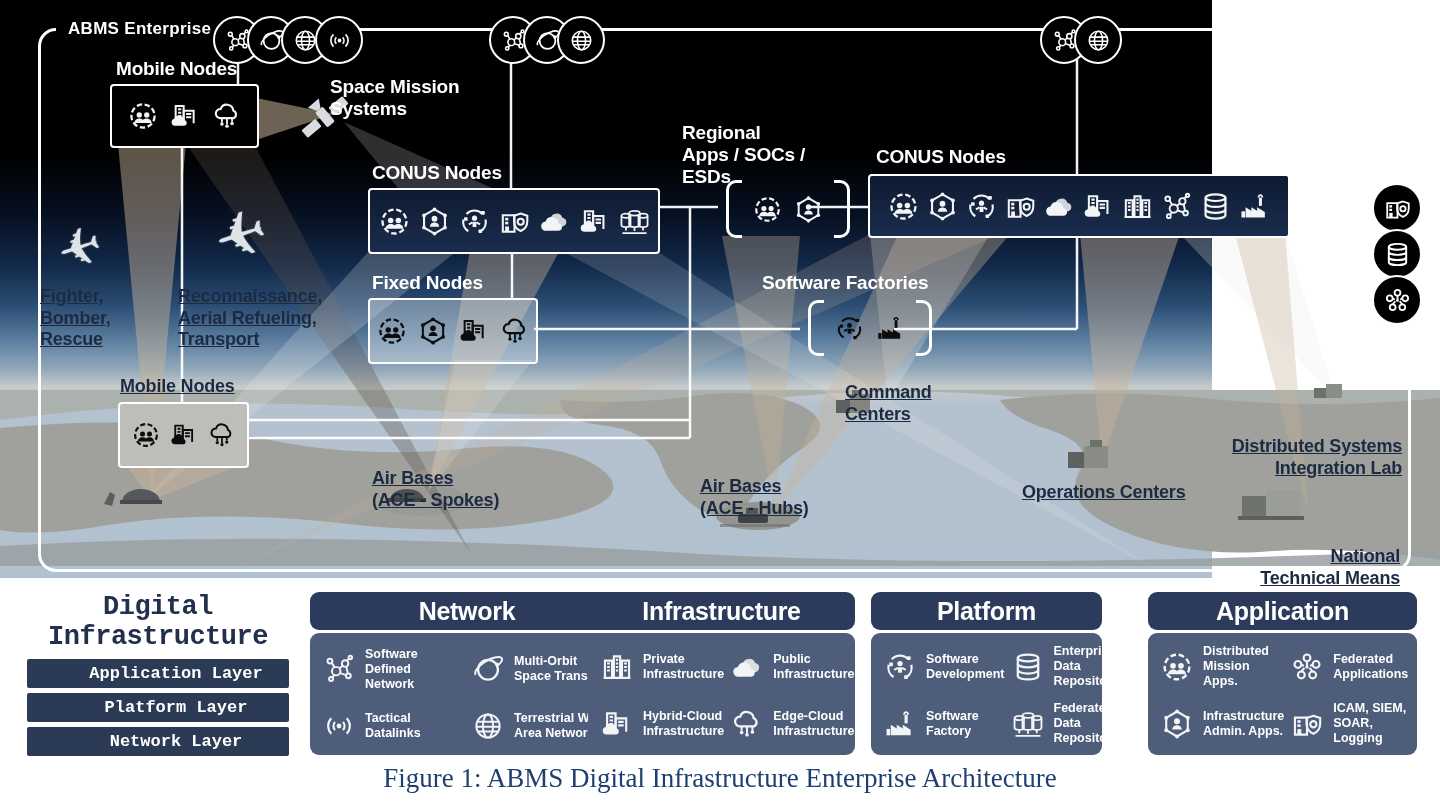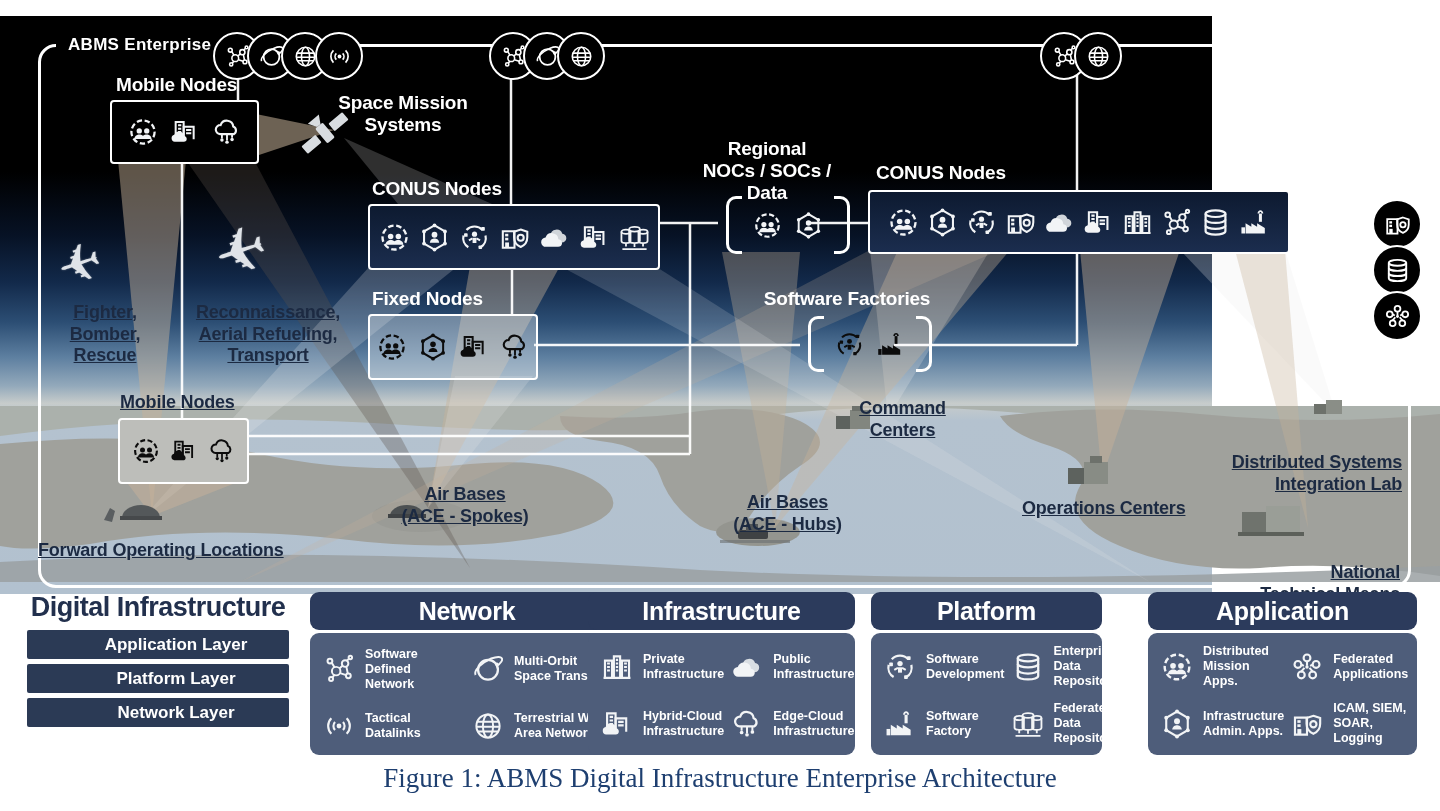--- a/index.html
+++ b/index.html
@@ -1,48 +1,48 @@
 <!DOCTYPE html>
 <html><head>
 <meta charset="utf-8">
 <style>
   html,body{margin:0;padding:0;background:#fff;}
   body{width:1440px;height:811px;position:relative;font-family:"Liberation Sans",sans-serif;overflow:hidden;}
 
   
-  .diagram{position:absolute;left:0;top:16px;width:1212px;height:578px;
+  .diagram{position:absolute;left:0;top:0;width:1212px;height:578px;
     background:linear-gradient(180deg,#000 0%,#000 27%,#071225 38%,#12294a 46%,#2c4e74 53%,#5d7fa0 59%,#93a9bb 64%,#c7cccb 67%,#b4c2cf 70%,#b2c1cf 100%);}
   .maplayer,.linelayer{position:absolute;left:0;top:0;width:1440px;height:578px;}
   .frame{position:absolute;left:38px;top:28px;width:1367px;height:538px;border:3px solid #fff;border-radius:18px;pointer-events:none;}
   .abms-label{position:absolute;left:56px;top:17px;background:#000;color:#fff;font-size:17px;font-weight:bold;padding:2px 12px;letter-spacing:.3px;}
 
   .nlabel{position:absolute;color:#fff;font-size:19px;font-weight:bold;white-space:pre-line;line-height:1.15;letter-spacing:-.2px;}
   .glabel{position:absolute;color:#1c2a42;font-size:18px;font-weight:bold;white-space:pre-line;line-height:1.2;letter-spacing:-.2px;text-decoration:underline;}
-  .ctr{text-align:center;} .rgt{text-align:right;margin-top:36px;}
+  .ctr{} .rgt{text-align:right;margin-top:36px;}
 
   .nodebox{position:absolute;display:flex;align-items:center;justify-content:center;gap:10px;border:2.5px solid #fff;border-radius:4px;}
   .box-black{background:#000;}
   .box-dark{background:linear-gradient(180deg,#0d1a30,#1b2d4e);}
   .box-light{background:rgba(222,229,235,.40);}
   .box-gray{background:#bdbeba;}
 
   .circ{position:absolute;width:44px;height:44px;border-radius:50%;background:#000;border:2.5px solid #fff;display:flex;align-items:center;justify-content:center;color:#fff;}
   .pin{width:46px;height:46px;}
   .ic{display:block;}
   .ic-w{color:#f2f4f6;} .ic-k{color:#0c0c0c;}
 
   .bracketgrp{position:absolute;display:flex;align-items:center;gap:10px;padding:0 8px;}
   .brk{width:13px;align-self:stretch;}
   .brk-l{border:3px solid #fff;border-right:none;border-radius:10px 0 0 10px;}
   .brk-r{border:3px solid #fff;border-left:none;border-radius:0 10px 10px 0;}
 
   .plane{position:absolute;color:#dfe3e8;transform:scaleX(-1) rotate(18deg);line-height:1;text-shadow:0 0 2px rgba(255,255,255,.4);}
 
   
-  .di-panel{position:absolute;left:15px;top:590px;width:286px;}
+  .di-panel{position:absolute;left:15px;top:590px;width:286px;font-family:Liberation Mono, monospace;}
   .di-title{font-size:27px;font-weight:bold;color:#22304d;text-align:center;letter-spacing:-.5px;margin:2px 0 7px 0;}
   .di-bar{height:29px;margin:5px 12px 0 12px;background:#2b3a55;color:#fff;font-size:17px;font-weight:bold;text-align:center;line-height:29px;border-radius:2px;padding-left:36px;}
 
   .panel{position:absolute;top:592px;}
   .panel-header{height:38px;background:#2c3b5c;border-radius:9px;color:#fff;font-size:25px;font-weight:bold;display:flex;align-items:center;justify-content:center;letter-spacing:-.3px;}
   .panel-body{margin-top:3px;background:#4e5d7a;border-radius:9px;height:122px;display:grid;grid-template-columns:1fr 1fr;padding:10px 10px 8px 12px;box-sizing:border-box;row-gap:10px;column-gap:6px;}
   .pitem{display:flex;align-items:center;}
   .pitem .ic{flex:0 0 auto;}
   .pitem-label{margin-left:9px;color:#fff;font-size:12.5px;font-weight:bold;line-height:1.2;white-space:pre-line;}
 
@@ -379,21 +379,21 @@
       </svg>
     <svg class="ic ic-w" width="33" height="33">
         <use href="#i-hybrid"></use>
       </svg>
     <svg class="ic ic-w" width="33" height="33">
         <use href="#i-dbfed"></use>
       </svg>
   </div>
 
   <div class="nlabel ctr" style="left:682px;top:122px;width:170px">Regional
-NOCs / SOCs / Data</div>
+Apps / SOCs / ESDs</div>
   <div class="bracketgrp" style="left:718px;top:180px;height:58px">
     <span class="brk brk-l"></span>
     <svg class="ic ic-w" width="31" height="31">
         <use href="#i-dist-apps"></use>
       </svg>
     <svg class="ic ic-w" width="31" height="31">
         <use href="#i-admin-apps"></use>
       </svg>
     <span class="brk brk-r"></span>
   </div>
@@ -491,21 +491,20 @@
 
   <div class="plane" style="left:58px;top:222px;font-size:52px">✈</div>
   <div class="plane" style="left:215px;top:205px;font-size:62px">✈</div>
 
   <div class="glabel ctr" style="left:40px;top:286px;width:130px">Fighter,
 Bomber,
 Rescue</div>
   <div class="glabel ctr" style="left:178px;top:286px;width:180px">Reconnaissance,
 Aerial Refueling,
 Transport</div>
-  <div class="glabel" style="left:38px;top:524px">Forward Operating Locations</div>
   <div class="glabel ctr" style="left:372px;top:468px;width:186px">Air Bases
 (ACE - Spokes)</div>
   <div class="glabel ctr" style="left:700px;top:476px;width:175px">Air Bases
 (ACE - Hubs)</div>
   <div class="glabel ctr" style="left:845px;top:382px;width:115px">Command
 Centers</div>
   <div class="glabel" style="left:1022px;top:482px">Operations Centers</div>
   <div class="glabel rgt" style="left:1180px;top:400px;width:222px">Distributed Systems
 Integration Lab</div>
   <div class="glabel rgt" style="left:1238px;top:510px;width:162px">National

